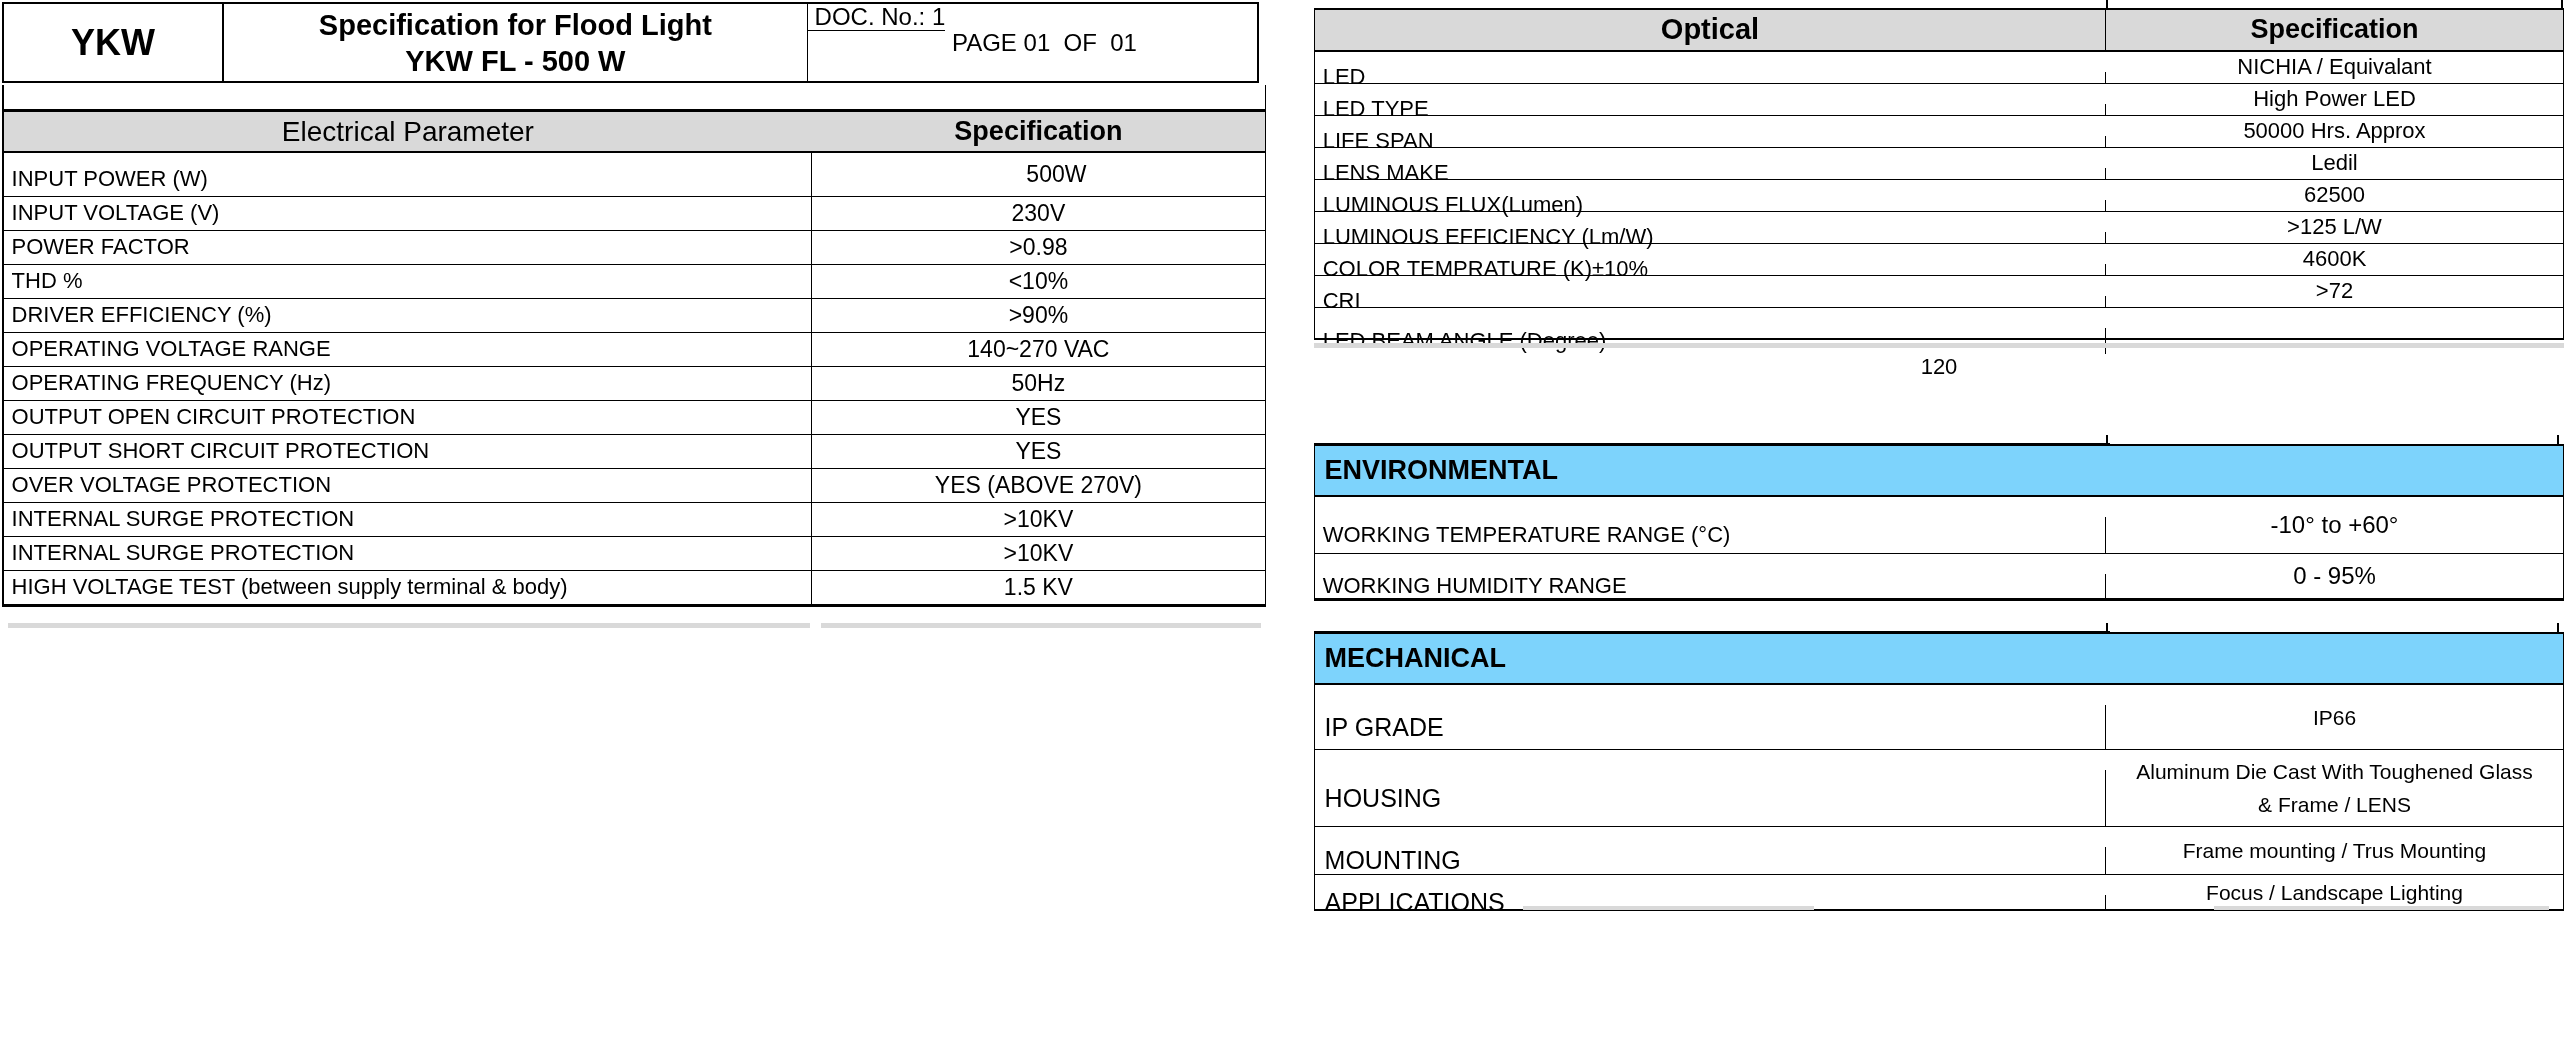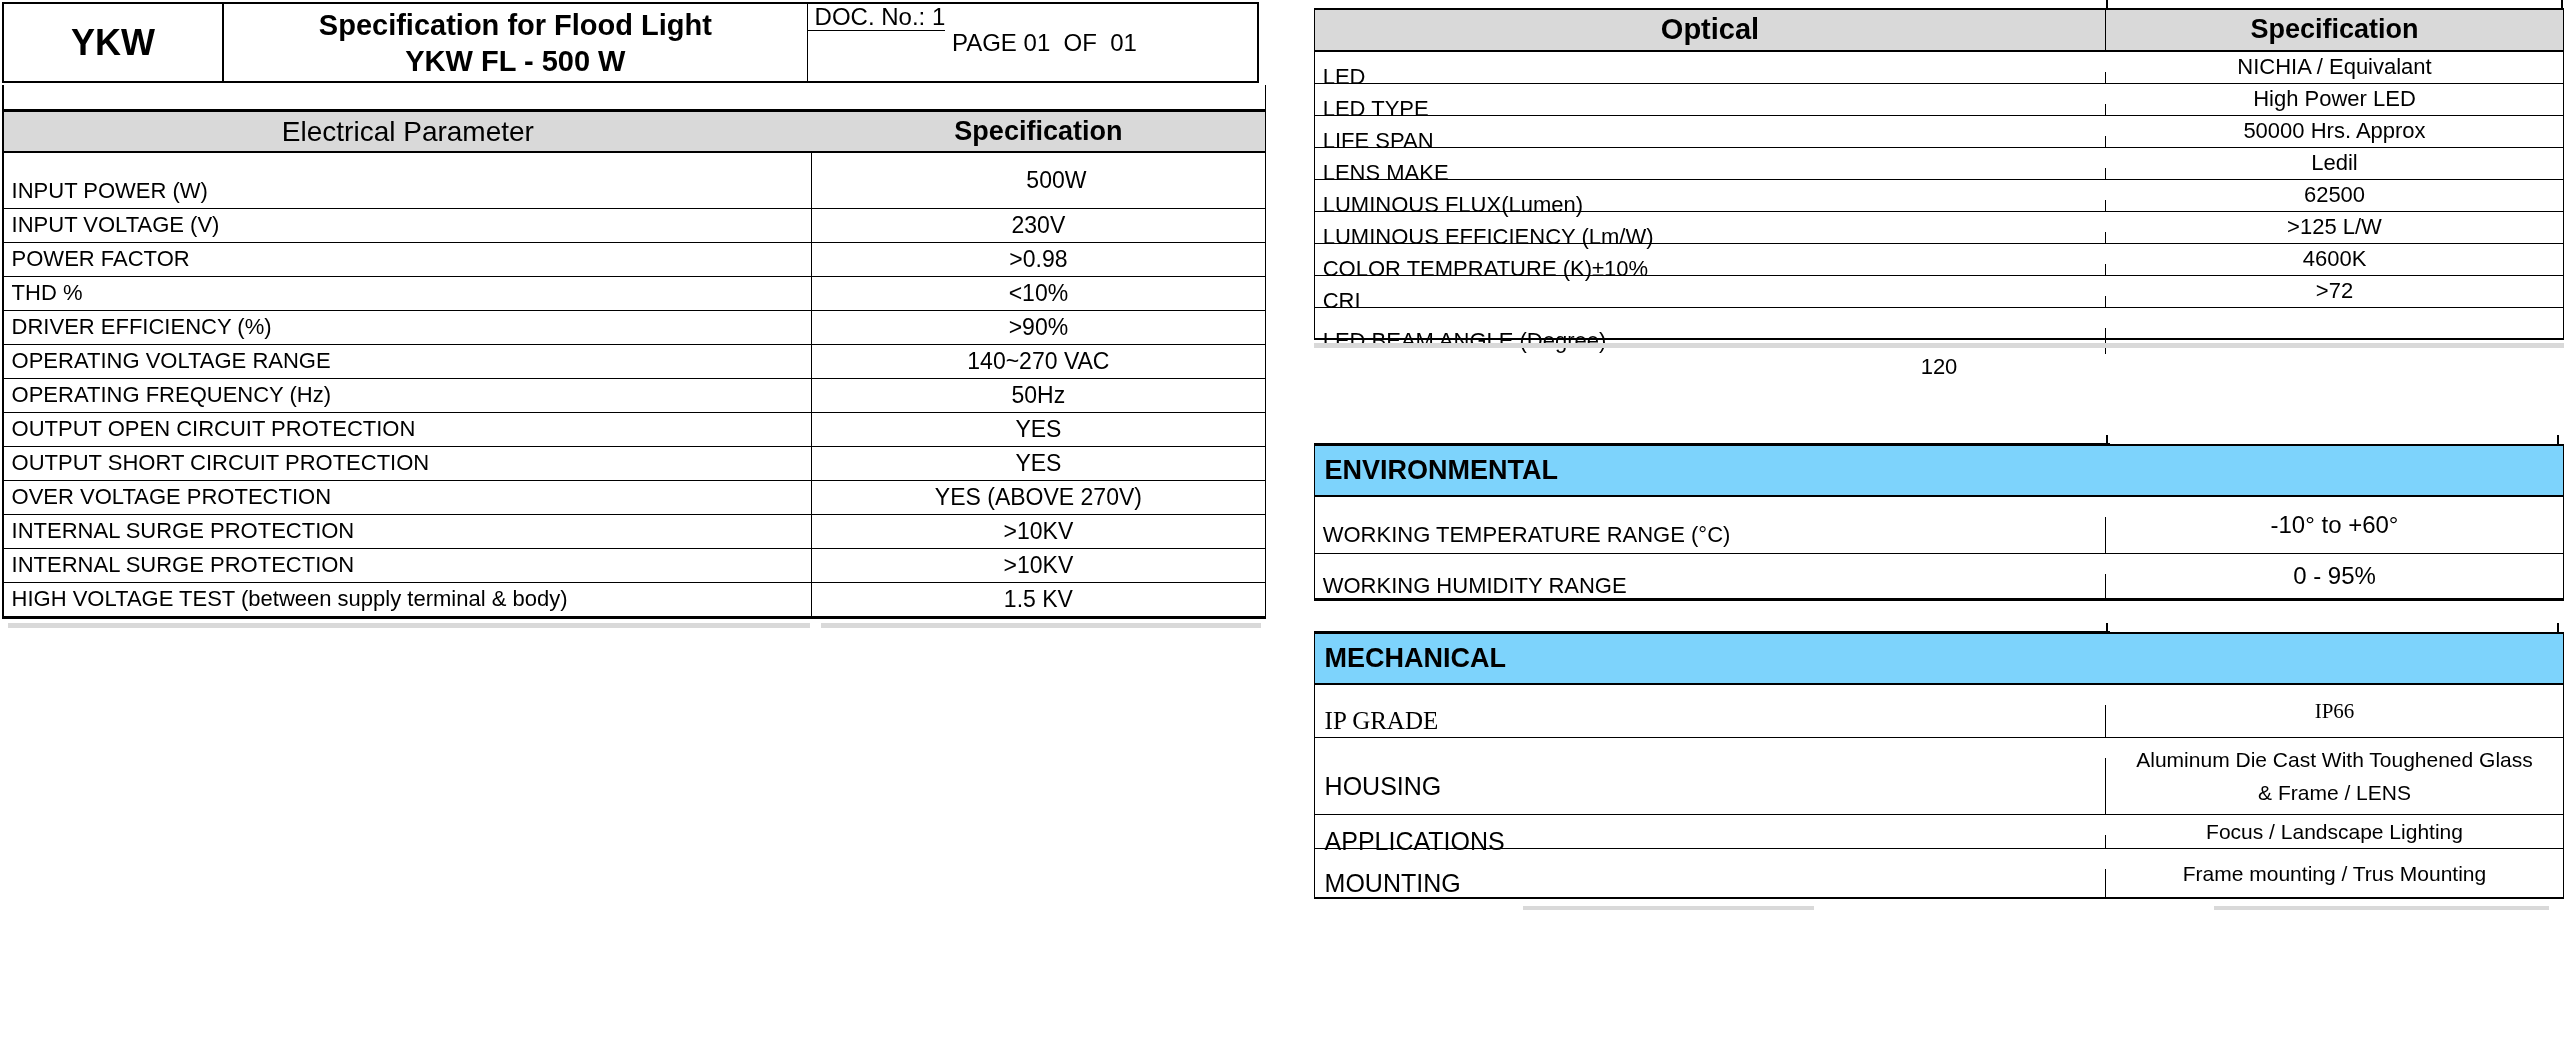--- a/index.html
+++ b/index.html
@@ -46,21 +46,21 @@
     border-left: 2.9px solid #000; border-right: 1.9px solid #000;
   }
   .pheader {
     height: 44px; background: #d9d9d9;
     border-top: 3.9px solid #000; border-bottom: 2.9px solid #000;
     display: flex; align-items: center;
   }
   .pheader .ph1 { width: 808px; text-align: center; font-size: 28px; }
   .pheader .ph2 { flex: 1; text-align: center; font-size: 27px; font-weight: bold; }
   .prow { display: flex; height: 34px; border-bottom: 1.9px solid #000; }
-  .prow.tall { height: 56px; gap: 36px; }
+  .prow.tall { height: 44px; gap: 36px; }
   .prow.last { height: 36px; border-bottom: 3.9px solid #000; }
   .plbl {
     width: 808px; border-right: 1.9px solid #000;
     display: flex; align-items: flex-end; padding: 0 3.9px 3.9px 7.7px; font-size: 22px;
   }
   .pval { flex: 1; display: flex; align-items: center; justify-content: center; font-size: 23px; }
 
   
   .rlbl {
     width: 791px; border-right: 1.9px solid #000;
@@ -100,21 +100,21 @@
   }
   .erow { display: flex; border-bottom: 1.9px solid #000; }
   .erow:last-child { border-bottom: none; }
   .erow .rval { font-size: 24px; }
   #envRow0 { height: 57px; }
   #envRow1 { height: 44px; }
   .mrow { display: flex; border-bottom: 1.9px solid #000; }
   .mrow:last-child { border-bottom: none; }
   .mrow .rlbl { font-size: 25px; padding-left: 9.6px; }
   .mrow .rval { font-size: 21px; line-height: 33px; }
-  #mechRow0 { height: 53px; font-family: Liberation Serif, serif; }
+  #mechRow0 { height: 65px; }
   #mechRow1 { height: 77px; }
   #mechRow2 { height: 48px; }
   #mechRow3 { height: 34px; }
 </style>
 </head>
 <body>
 
 <div id="hdrTable" class="abs">
   <div class="ykw-cell">
     <span>YKW</span>
@@ -267,25 +267,25 @@
   <div class="sheader">MECHANICAL</div>
   <div class="mrow" id="mechRow0">
     <div class="rlbl">IP GRADE</div>
     <div class="rval">IP66</div>
   </div>
   <div class="mrow" id="mechRow1">
     <div class="rlbl">HOUSING</div>
     <div class="rval">Aluminum Die Cast With Toughened Glass
 &amp; Frame / LENS</div>
   </div>
+  <div class="mrow" id="mechRow2">
+    <div class="rlbl">MOUNTING</div>
+    <div class="rval">Frame mounting / Trus Mounting</div>
+  </div>
   <div class="mrow" id="mechRow3">
     <div class="rlbl">APPLICATIONS</div>
     <div class="rval">Focus / Landscape Lighting</div>
   </div>
-  <div class="mrow" id="mechRow2">
-    <div class="rlbl">MOUNTING</div>
-    <div class="rval">Frame mounting / Trus Mounting</div>
-  </div>
 </div>
 
 <div class="gstrip" style="left:1523px; top:906px; width:291px; height:3.9px;"></div>
 <div class="gstrip" style="left:2214px; top:906px; width:335px; height:3.9px;"></div>
 
 
 </body></html>

